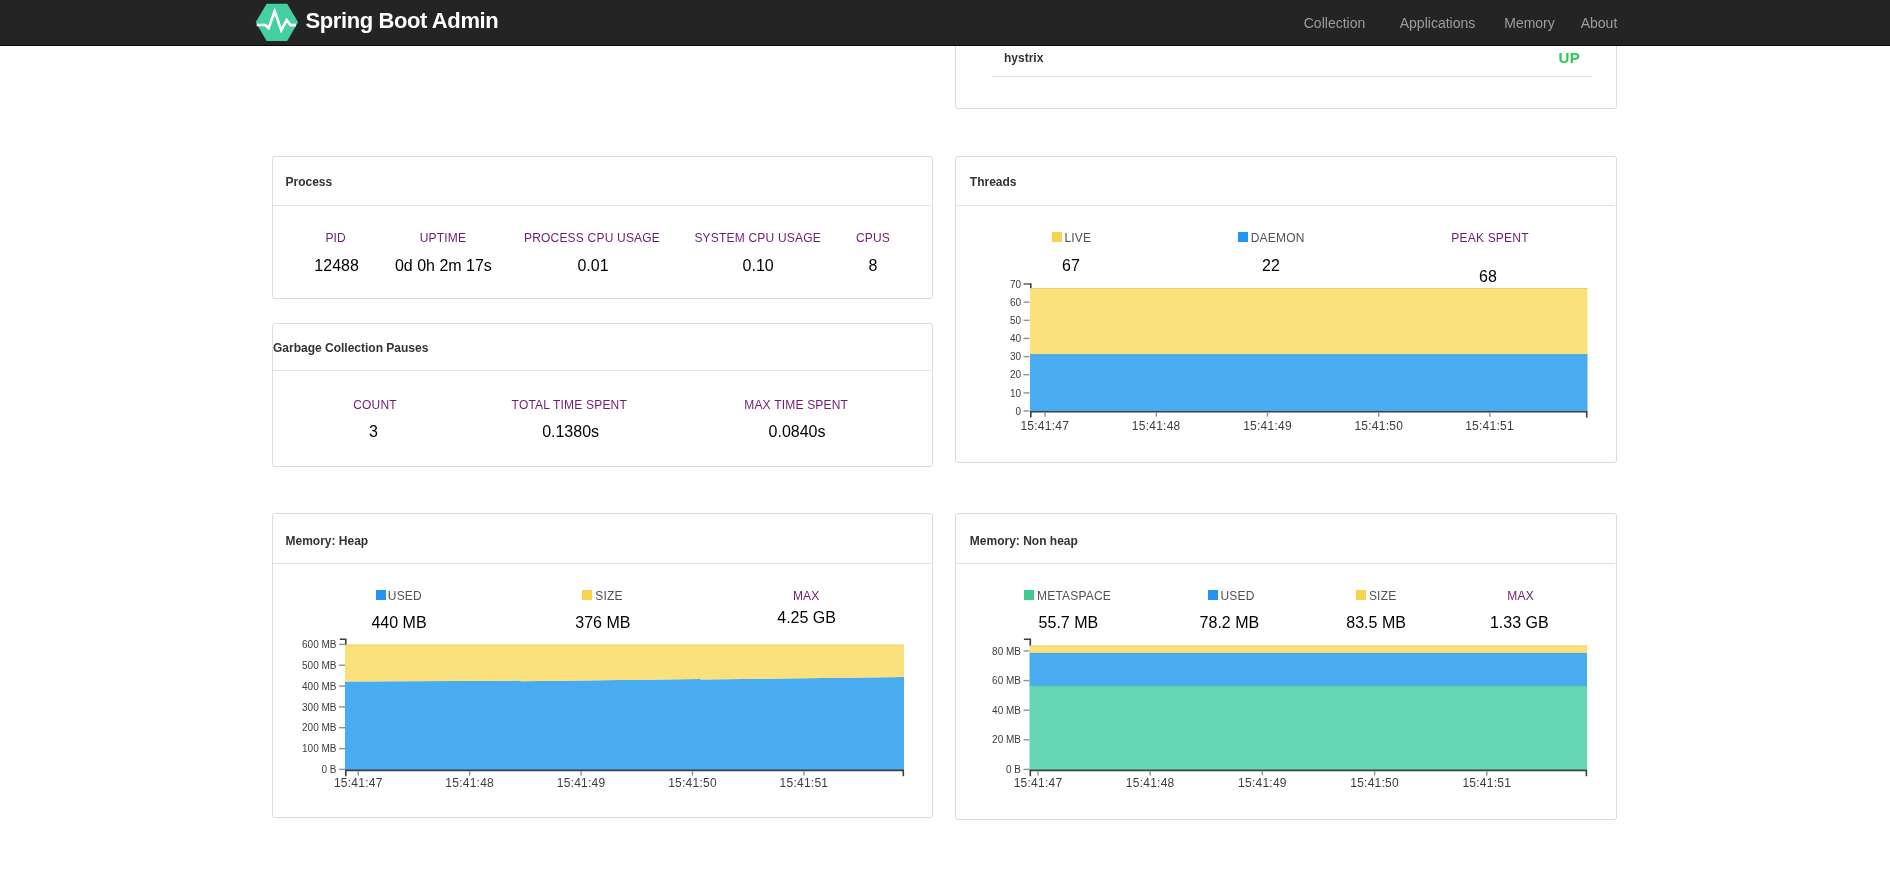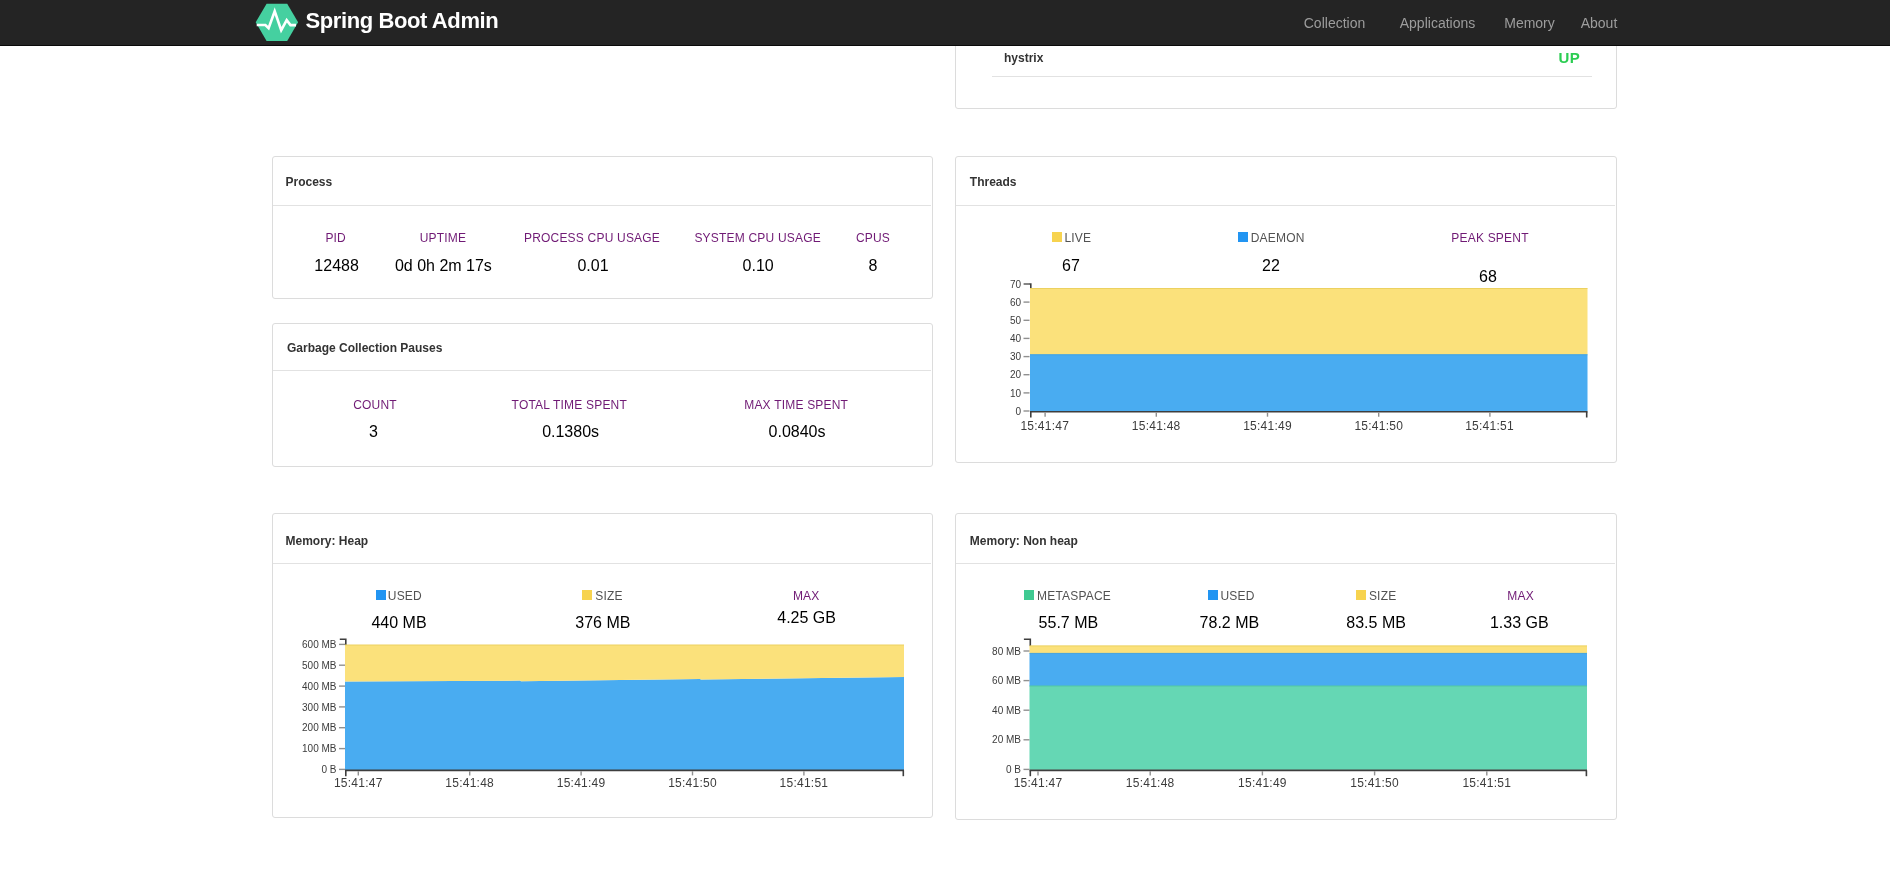--- a/index.html
+++ b/index.html
@@ -30,21 +30,21 @@
 <div class="panel" style="left:955.2px;top:513.0px;width:662.2px;height:306.5px"></div>
 <div class="sep" style="left:956.2px;top:205.2px;width:659.2px"></div>
 <div class="sep" style="left:956.2px;top:205.2px;width:659.2px"></div>
 <div class="sep" style="left:272.8px;top:205.2px;width:658.5px"></div>
 <div class="sep" style="left:272.8px;top:369.8px;width:658.5px"></div>
 <div class="sep" style="left:272.8px;top:563.0px;width:658.5px"></div>
 <div class="sep" style="left:956.2px;top:563.0px;width:659.2px"></div>
 <div class="sep" style="left:992.3px;top:76px;width:599.5px"></div>
 <div class="ptitle" style="left:285.5px;top:181.5px">Process</div>
 <div class="ptitle" style="left:969.8px;top:181.5px">Threads</div>
-<div class="ptitle" style="left:287px;top:347.8px">Garbage Collection Pauses</div>
+<div class="ptitle" style="left:273px;top:347.8px">Garbage Collection Pauses</div>
 <div class="ptitle" style="left:285.5px;top:540.5px">Memory: Heap</div>
 <div class="ptitle" style="left:969.8px;top:540.5px">Memory: Non heap</div>
 <div class="ptitle" style="left:1004px;top:57.5px">hystrix</div>
 <div style="position:absolute;left:1558.5px;top:57px;transform:translateY(-50%);font-size:15px;font-weight:bold;color:#2bcd52;letter-spacing:0.5px">UP</div>
 <div class="lbl" style="left:335.7px;top:238.1px">PID</div>
 <div class="lbl" style="left:443px;top:238.1px">UPTIME</div>
 <div class="lbl" style="left:592px;top:238.1px">PROCESS CPU USAGE</div>
 <div class="lbl" style="left:757.7px;top:238.1px">SYSTEM CPU USAGE</div>
 <div class="lbl" style="left:873px;top:238.1px">CPUS</div>
 <div class="lbl" style="left:375px;top:404.9px">COUNT</div>

